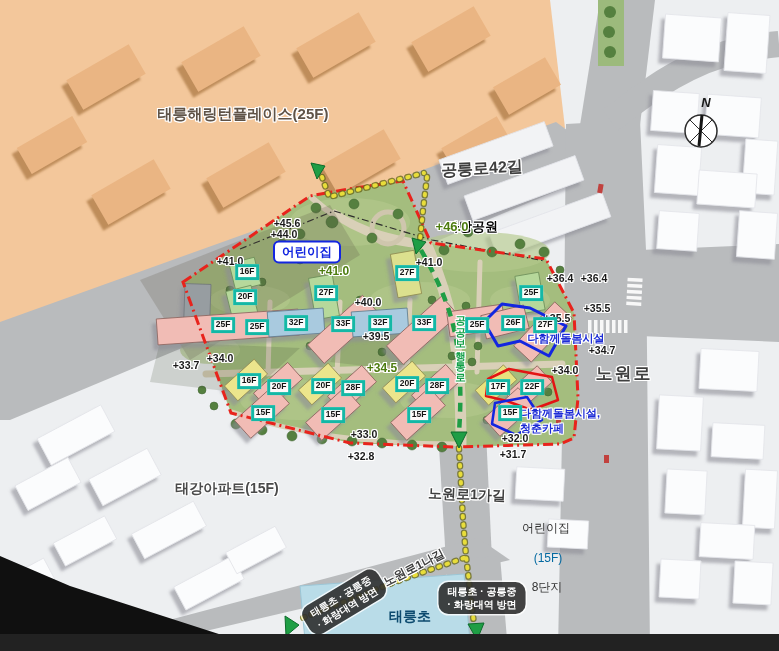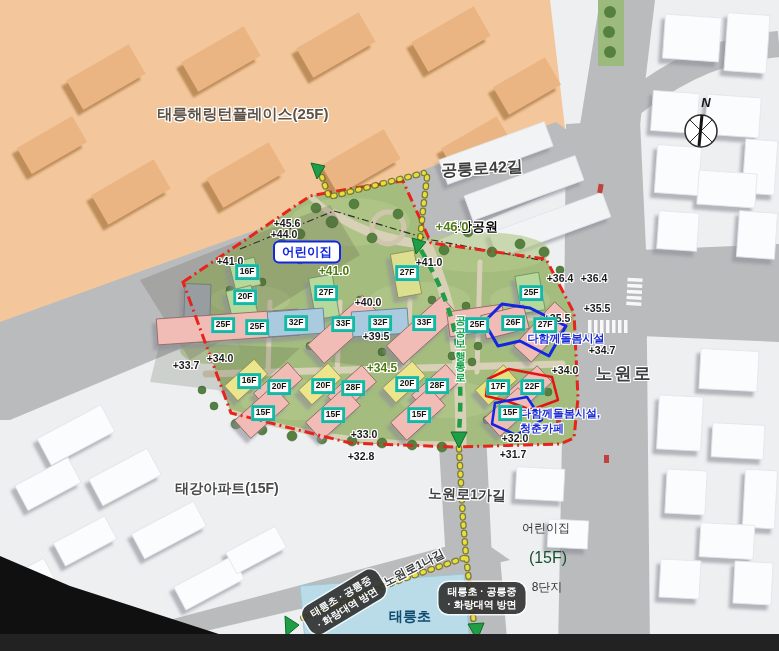--- a/index.html
+++ b/index.html
@@ -279,21 +279,21 @@
 </svg>
 
   <div class="lbl halo" style="left:243px;top:114px;font-size:15px;color:#5f5347;">태릉해링턴플레이스(25F)</div>
   <div class="lbl road halo" style="left:482px;top:169px;font-size:16px;transform:translate(-50%,-50%) rotate(-3deg);">공릉로42길</div>
   <div class="lbl road halo" style="left:624px;top:373px;font-size:17px;letter-spacing:2px;">노원로</div>
   <div class="lbl road halo" style="left:467px;top:495px;font-size:14px;transform:translate(-50%,-50%) rotate(2deg);">노원로1가길</div>
   <div class="lbl road halo" style="left:414px;top:568px;font-size:12px;transform:translate(-50%,-50%) rotate(-27deg);">노원로1나길</div>
   <div class="lbl halo" style="left:227px;top:489px;font-size:14px;color:#4a4a4a;">태강아파트(15F)</div>
   <div class="lbl" style="left:546px;top:528px;font-size:12px;color:#333;font-weight:normal;">어린이집</div>
   <div class="lbl" style="left:547px;top:543px;font-size:12px;color:#333;font-weight:normal;margin-top:44px;">8단지</div>
-  <div class="lbl" style="left:548px;top:558px;font-size:16px;color:#14532d;font-weight:normal;text-align:center;">(15F)</div>
+  <div class="lbl" style="left:548px;top:558px;font-size:12px;color:#0369a1;font-weight:normal;text-align:center;">(15F)</div>
   <div class="lbl" style="left:410px;top:617px;font-size:14px;color:#0c4a6e;">태릉초</div>
   <div class="lbl" style="left:706px;top:102px;font-size:13px;color:#1a1a1a;font-style:italic;">N</div>
 
   <div class="lbl badge" style="left:482px;top:598px;">
     <div>태릉초 · 공릉중</div>
     <div>· 화랑대역 방면</div>
   </div>
   <div class="lbl badge" style="left:344px;top:602px;transform:translate(-50%,-50%) rotate(-31deg);">
     <div>태릉초 · 공릉중</div>
     <div>· 화랑대역 방면</div>

